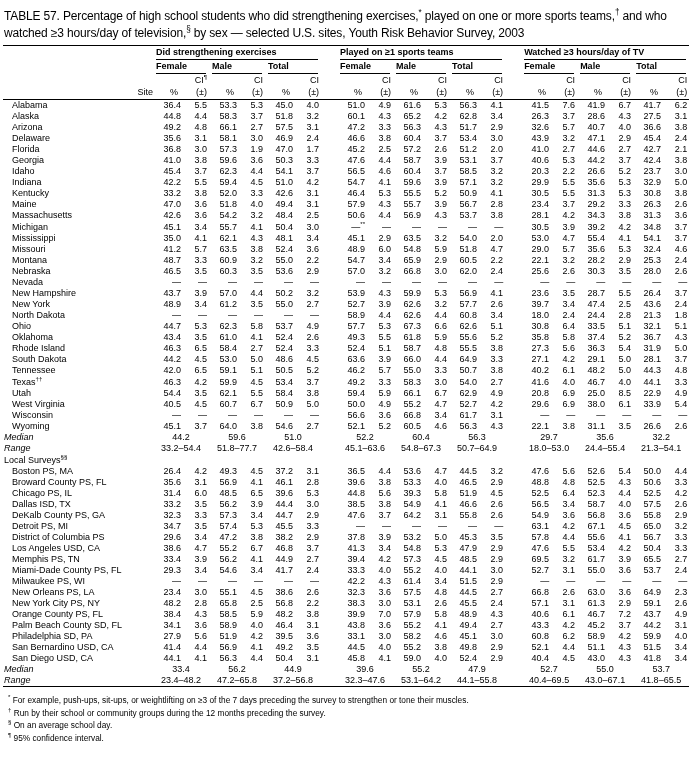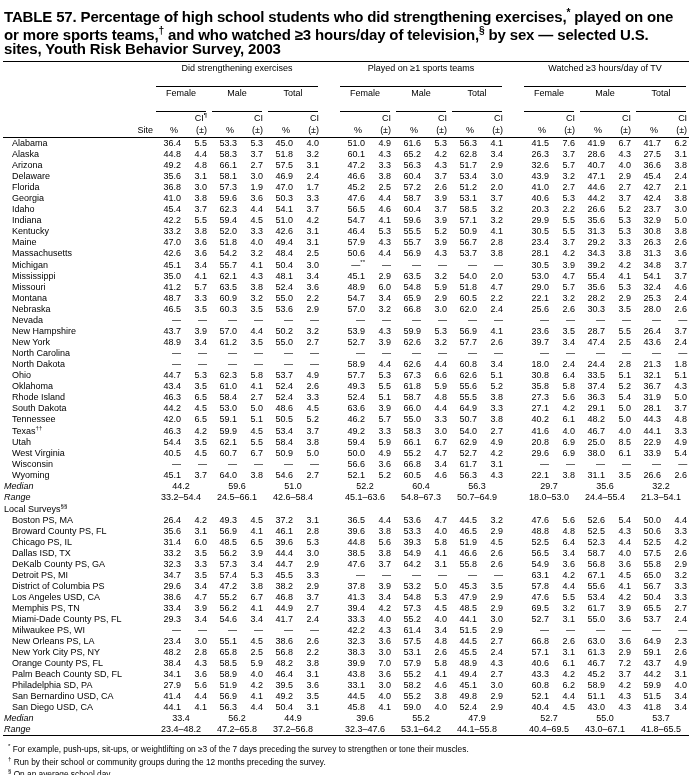--- a/index.html
+++ b/index.html
@@ -1,23 +1,23 @@
 <!DOCTYPE html>
 <html><head>
 <meta charset="utf-8">
 <style>
   html,body{margin:0;padding:0;background:#ffffff;}
   body{width:692px;height:775px;overflow:hidden;color:#000;font-family:"Liberation Sans","DejaVu Sans",sans-serif;}
   .page{padding:5px 3px 0 3px;}
-  .title{font-size:15px;font-weight:bold;line-height:14px;margin:1px 1px 5px 1px;letter-spacing:-0.15px;}
+  .title{font-size:12px;font-weight:normal;line-height:14px;margin:1px 1px 5px 1px;letter-spacing:-0.15px;}
   .title sup{font-size:68%;}
   table{width:686px;border-collapse:collapse;table-layout:fixed;border-top:1.3px solid #000;border-bottom:1.8px solid #000;}
   td{padding:0;margin:0;}
   thead td{font-size:9px;line-height:12px;vertical-align:bottom;}
-  .group-h .u,.sex-h .u{display:block;text-align:center;border-bottom:1px solid #000;padding-bottom:12px;margin:0 3px;white-space:nowrap;}
+  .group-h .u,.sex-h .u{display:block;text-align:left;border-bottom:1px solid #000;padding-bottom:1px;margin:0 3px;white-space:nowrap;font-weight:bold;}
   tr.measure td{border-bottom:1.8px solid #000;padding-bottom:1px;}
   .site-name{text-align:right;padding-left:1px;}
   tbody td{font-size:9px;line-height:11px;height:11px;white-space:nowrap;overflow:hidden;}
   .section{padding-left:1px;}
   .site{padding-left:9px;}
   .stat{padding-left:1px;font-style:italic;}
   .pct{text-align:right;padding-right:4px;}
   .ci{text-align:right;padding-right:2px;}
   .pct-h{text-align:right;padding-right:7px;}
   .ci-h{text-align:right;padding-right:2px;}
@@ -561,43 +561,20 @@
           <td class="ci">2.6</td>
           <td></td>
           <td class="pct">39.7</td>
           <td class="ci">3.4</td>
           <td class="pct">47.4</td>
           <td class="ci">2.5</td>
           <td class="pct">43.6</td>
           <td class="ci">2.4</td>
         </tr>
         <tr>
-          <td class="site">North Carolina</td>
-          <td class="pct">—</td>
-          <td class="ci">—</td>
-          <td class="pct">—</td>
-          <td class="ci">—</td>
-          <td class="pct">—</td>
-          <td class="ci">—</td>
-          <td></td>
-          <td class="pct">—</td>
-          <td class="ci">—</td>
-          <td class="pct">—</td>
-          <td class="ci">—</td>
-          <td class="pct">—</td>
-          <td class="ci">—</td>
-          <td></td>
-          <td class="pct">—</td>
-          <td class="ci">—</td>
-          <td class="pct">—</td>
-          <td class="ci">—</td>
-          <td class="pct">—</td>
-          <td class="ci">—</td>
-        </tr>
-        <tr>
           <td class="site">North Dakota</td>
           <td class="pct">—</td>
           <td class="ci">—</td>
           <td class="pct">—</td>
           <td class="ci">—</td>
           <td class="pct">—</td>
           <td class="ci">—</td>
           <td></td>
           <td class="pct">58.9</td>
           <td class="ci">4.4</td>
@@ -853,21 +830,21 @@
           <td class="med" colspan="2">60.4</td>
           <td class="med" colspan="2">56.3</td>
           <td></td>
           <td class="med" colspan="2">29.7</td>
           <td class="med" colspan="2">35.6</td>
           <td class="med" colspan="2">32.2</td>
         </tr>
         <tr>
           <td class="stat">Range</td>
           <td class="range" colspan="2">33.2–54.4</td>
-          <td class="range" colspan="2">24.5–66.1</td>
+          <td class="range" colspan="2">51.8–77.7</td>
           <td class="range" colspan="2">42.6–58.4</td>
           <td></td>
           <td class="range" colspan="2">45.1–63.6</td>
           <td class="range" colspan="2">54.8–67.3</td>
           <td class="range" colspan="2">50.7–64.9</td>
           <td></td>
           <td class="range" colspan="2">18.0–53.0</td>
           <td class="range" colspan="2">24.4–55.4</td>
           <td class="range" colspan="2">21.3–54.1</td>
         </tr>

